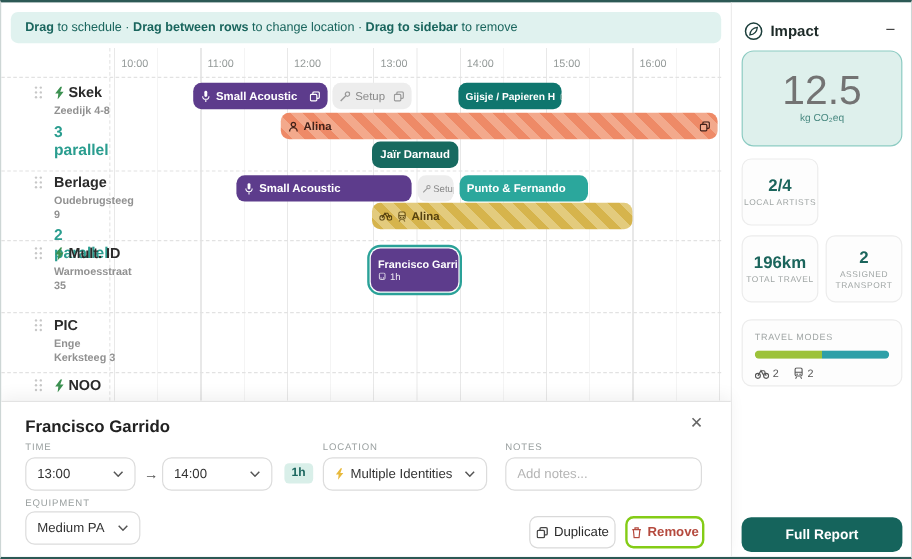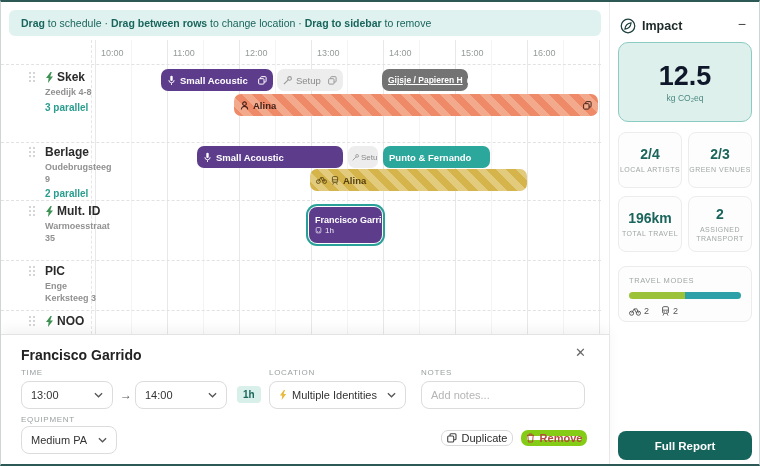--- a/index.html
+++ b/index.html
@@ -22,47 +22,47 @@
              repeating-linear-gradient(90deg,transparent 0 36px,#f4f4f4 36px 37px,transparent 37px 72px); }
   .sidebar-divider { position:absolute; left:90px; top:38px; height:294px; width:0; border-left:1px dashed #e6e6e6; }
   .row-sep { position:absolute; left:0; width:600px; height:0; border-top:1px dashed #e2e2e2; }
 
   
   .venue { position:absolute; left:0; width:90px; }
   .drag-handle { position:absolute; left:28px; top:2px; width:7px; height:11px; opacity:.55; }
   .drag-handle i { position:absolute; width:2px; height:2px; border-radius:50%; background:#9a9a9a; }
   .venue-name { position:absolute; left:44px; top:0; font-size:12px; font-weight:700; color:#2b2b2b; white-space:nowrap; display:flex; align-items:center; gap:3px;}
   .venue-addr { position:absolute; left:44px; top:15px; width:58px; font-size:9px; color:#919191; line-height:12px;font-weight:bold; }
-  .venue-par  { position:absolute; left:44px; font-size:10px; color:#2a9d8f; font-weight:700;text-align:right; }
+  .venue-par  { position:absolute; left:44px; font-size:13px; color:#2a9d8f; font-weight:700; }
   .bolt { display:inline-block; }
 
   
   .ev { position:absolute; height:22px; border-radius:7px; display:flex; align-items:center;
         padding:0 6px; gap:4px; font-size:9.5px; font-weight:700; color:#fff; overflow:hidden; white-space:nowrap; }
   .ev .grow { flex:1; }
   .ev-purple { background:#5d3c8c; }
   .ev-gray   { background:#ededed; color:#8a8a8a; font-weight:400; }
-  .ev-forest { background:#737373;text-decoration:underline; }
+  .ev-forest { background:#0f766e; }
   .ev-teal-dark { background:#176a60; justify-content:center; }
   .ev-teal   { background:#2ba79c; }
   .ev-alina  { background:repeating-linear-gradient(45deg,#ee8a67 0 7px,#f3a98c 7px 14px); color:#42221a; }
   .ev-daniel { background:repeating-linear-gradient(45deg,#d6b44c 0 7px,#e3cb7d 7px 14px); color:#55410f; }
   .ev-selected { height:36px; flex-direction:column; align-items:flex-start; justify-content:center; gap:1px;
                  border-radius:8px; box-shadow:0 0 0 1px #fff,0 0 0 3px #2aa198; font-size:9px;}
   .ev-selected .sub { font-weight:400; font-size:8px; display:flex; align-items:center; gap:3px; opacity:.9;}
 
   
   .rpanel { position:absolute; left:608px; top:0; width:151px; height:462px; background:#fff; border-left:1px solid #ececec; }
   .rp-head { position:absolute; left:10px; top:16px; display:flex; align-items:center; gap:6px;
              font-size:12.5px; font-weight:700; color:#1d2a28;justify-content:center; }
   .rp-collapse { position:absolute; right:14px; top:14px; font-size:14px; color:#444; cursor:pointer; }
   .co2-card { position:absolute; left:8px; top:40px; width:134px; height:80px; background:#def0ec;
               border:1.5px solid #8ccbc2; border-radius:10px; display:flex; flex-direction:column;
               align-items:center; justify-content:center; }
-  .co2-value { font-size:27px; font-weight:700; color:#0f172a; line-height:28px; }
+  .co2-value { font-size:34px; font-weight:400; color:#737373; line-height:28px; }
   .co2-unit  { font-size:8.5px; color:#4a8a82; margin-top:3px; }
   .stat-card { position:absolute; width:64px; height:56px; background:#fdfdfd; border:1px solid #ececec;
                border-radius:8px; display:flex; flex-direction:column; align-items:center; justify-content:center; text-align:center;}
   .stat-value { font-size:14px; font-weight:700; color:#1b655c; }
   .stat-label { font-size:7px; color:#a0a6a5; letter-spacing:.5px; margin-top:3px; line-height:9px; }
   .travel-card { position:absolute; left:8px; top:264px; width:134px; height:56px; background:#fdfdfd;
                  border:1px solid #ececec; border-radius:8px; padding:9px 10px; }
   .travel-label { font-size:7.5px; color:#a0a6a5; letter-spacing:.6px; }
   .travel-bar { margin-top:7px; height:7px; border-radius:4px; overflow:hidden; display:flex; }
   .travel-bar i { height:100%; }
@@ -80,24 +80,24 @@
   .sel { position:absolute; height:28px; border:1px solid #dcdcdc; border-radius:8px; background:#fff;
          display:flex; align-items:center; padding:0 9px; font-size:11px; color:#333; gap:5px; cursor:pointer; }
   .sel .grow { flex:1; }
   .chev { flex:none; margin-left:auto; }
   .arrow { position:absolute; font-size:12px; color:#555; }
   .badge-1h { position:absolute; background:#d9efe9; color:#1b665e; font-size:10px; font-weight:700;
               padding:3px 6px; border-radius:4px; }
   .notes-input { position:absolute; left:420px; top:379px; width:164px; height:28px; border:1px solid #dcdcdc;
                  border-radius:8px; font-size:11px; padding:0 9px; color:#333; font-family:"Liberation Sans",sans-serif;}
   .notes-input::placeholder { color:#b5b5b5; }
-  .btn { position:absolute; height:16px; border-radius:7px; background:#fff; display:flex; align-items:center;
+  .btn { position:absolute; height:27px; border-radius:7px; background:#fff; display:flex; align-items:center;
          justify-content:center; gap:5px; font-size:11px; cursor:pointer; font-family:"Liberation Sans",sans-serif;}
   .btn-duplicate { left:440px; top:428px; width:72px; border:1px solid #d9d9d9; color:#2b2b2b; }
-  .btn-remove   { left:520px; top:428px; width:66px; border:6px solid #84cc16; color:#b54a3e; font-weight:700;}
+  .btn-remove   { left:520px; top:428px; width:66px; border:2px solid #84cc16; color:#b54a3e; font-weight:700;}
   svg { flex:none; }
 </style>
 </head>
 <body>
 
 <div class="window">
 
   <div class="banner"><b>Drag</b><span> to schedule · </span><b>Drag between rows</b><span> to change location · </span><b>Drag to sidebar</b><span> to remove</span></div>
 
   <span class="time-label" style="left:100px">10:00</span>
@@ -234,20 +234,23 @@
   <div class="ev ev-alina" style="left:233px;top:92px;width:364px">
     <svg width="9" height="9" viewBox="0 0 10 10">
         <circle cx="5" cy="3" r="2" fill="none" stroke="#42221a" stroke-width="1.2"></circle>
         <path d="M1.5 9.5a3.5 3.5 0 0 1 7 0" fill="none" stroke="#42221a" stroke-width="1.2"></path>
       </svg>
     <span class="grow">Alina</span>
     <svg width="9" height="9" viewBox="0 0 10 10">
         <rect x="3" y="0.7" width="6" height="6" rx="1" fill="none" stroke="#42221a" stroke-width="1.1"></rect>
         <rect x="0.7" y="3" width="6" height="6" rx="1" fill="#f3a98c" stroke="#42221a" stroke-width="1.1"></rect>
       </svg>
+  </div>
+  <div class="ev ev-teal-dark" style="left:309px;top:116px;width:72px">
+    <span>Jaïr Darnaud</span>
   </div>
 
   <div class="ev ev-purple" style="left:196px;top:144px;width:146px">
     <svg width="9" height="11" viewBox="0 0 12 14">
         <rect x="4.4" y="0.5" width="3.2" height="7" rx="1.6" fill="#fff"></rect>
         <path d="M2.5 6.5a3.5 3.5 0 0 0 7 0" fill="none" stroke="#fff" stroke-width="1.2"></path>
         <line x1="6" y1="10.5" x2="6" y2="13" stroke="#fff" stroke-width="1.2"></line>
       </svg>
     <span class="grow">Small Acoustic</span>
   </div>
@@ -300,24 +303,20 @@
     <span class="rp-collapse">−</span>
 
     <div class="co2-card">
       <span class="co2-value">12.5</span>
       <span class="co2-unit">kg CO₂eq</span>
     </div>
 
     <div class="stat-card" style="left:8px;top:130px">
       <span class="stat-value">2/4</span>
       <span class="stat-label">LOCAL ARTISTS</span>
-    </div>
-    <div class="stat-card" style="left:78px;top:130px">
-      <span class="stat-value">2/3</span>
-      <span class="stat-label">GREEN VENUES</span>
     </div>
     <div class="stat-card" style="left:8px;top:194px">
       <span class="stat-value">196km</span>
       <span class="stat-label">TOTAL TRAVEL</span>
     </div>
     <div class="stat-card" style="left:78px;top:194px">
       <span class="stat-value">2</span>
       <span class="stat-label">ASSIGNED TRANSPORT</span>
     </div>
 

